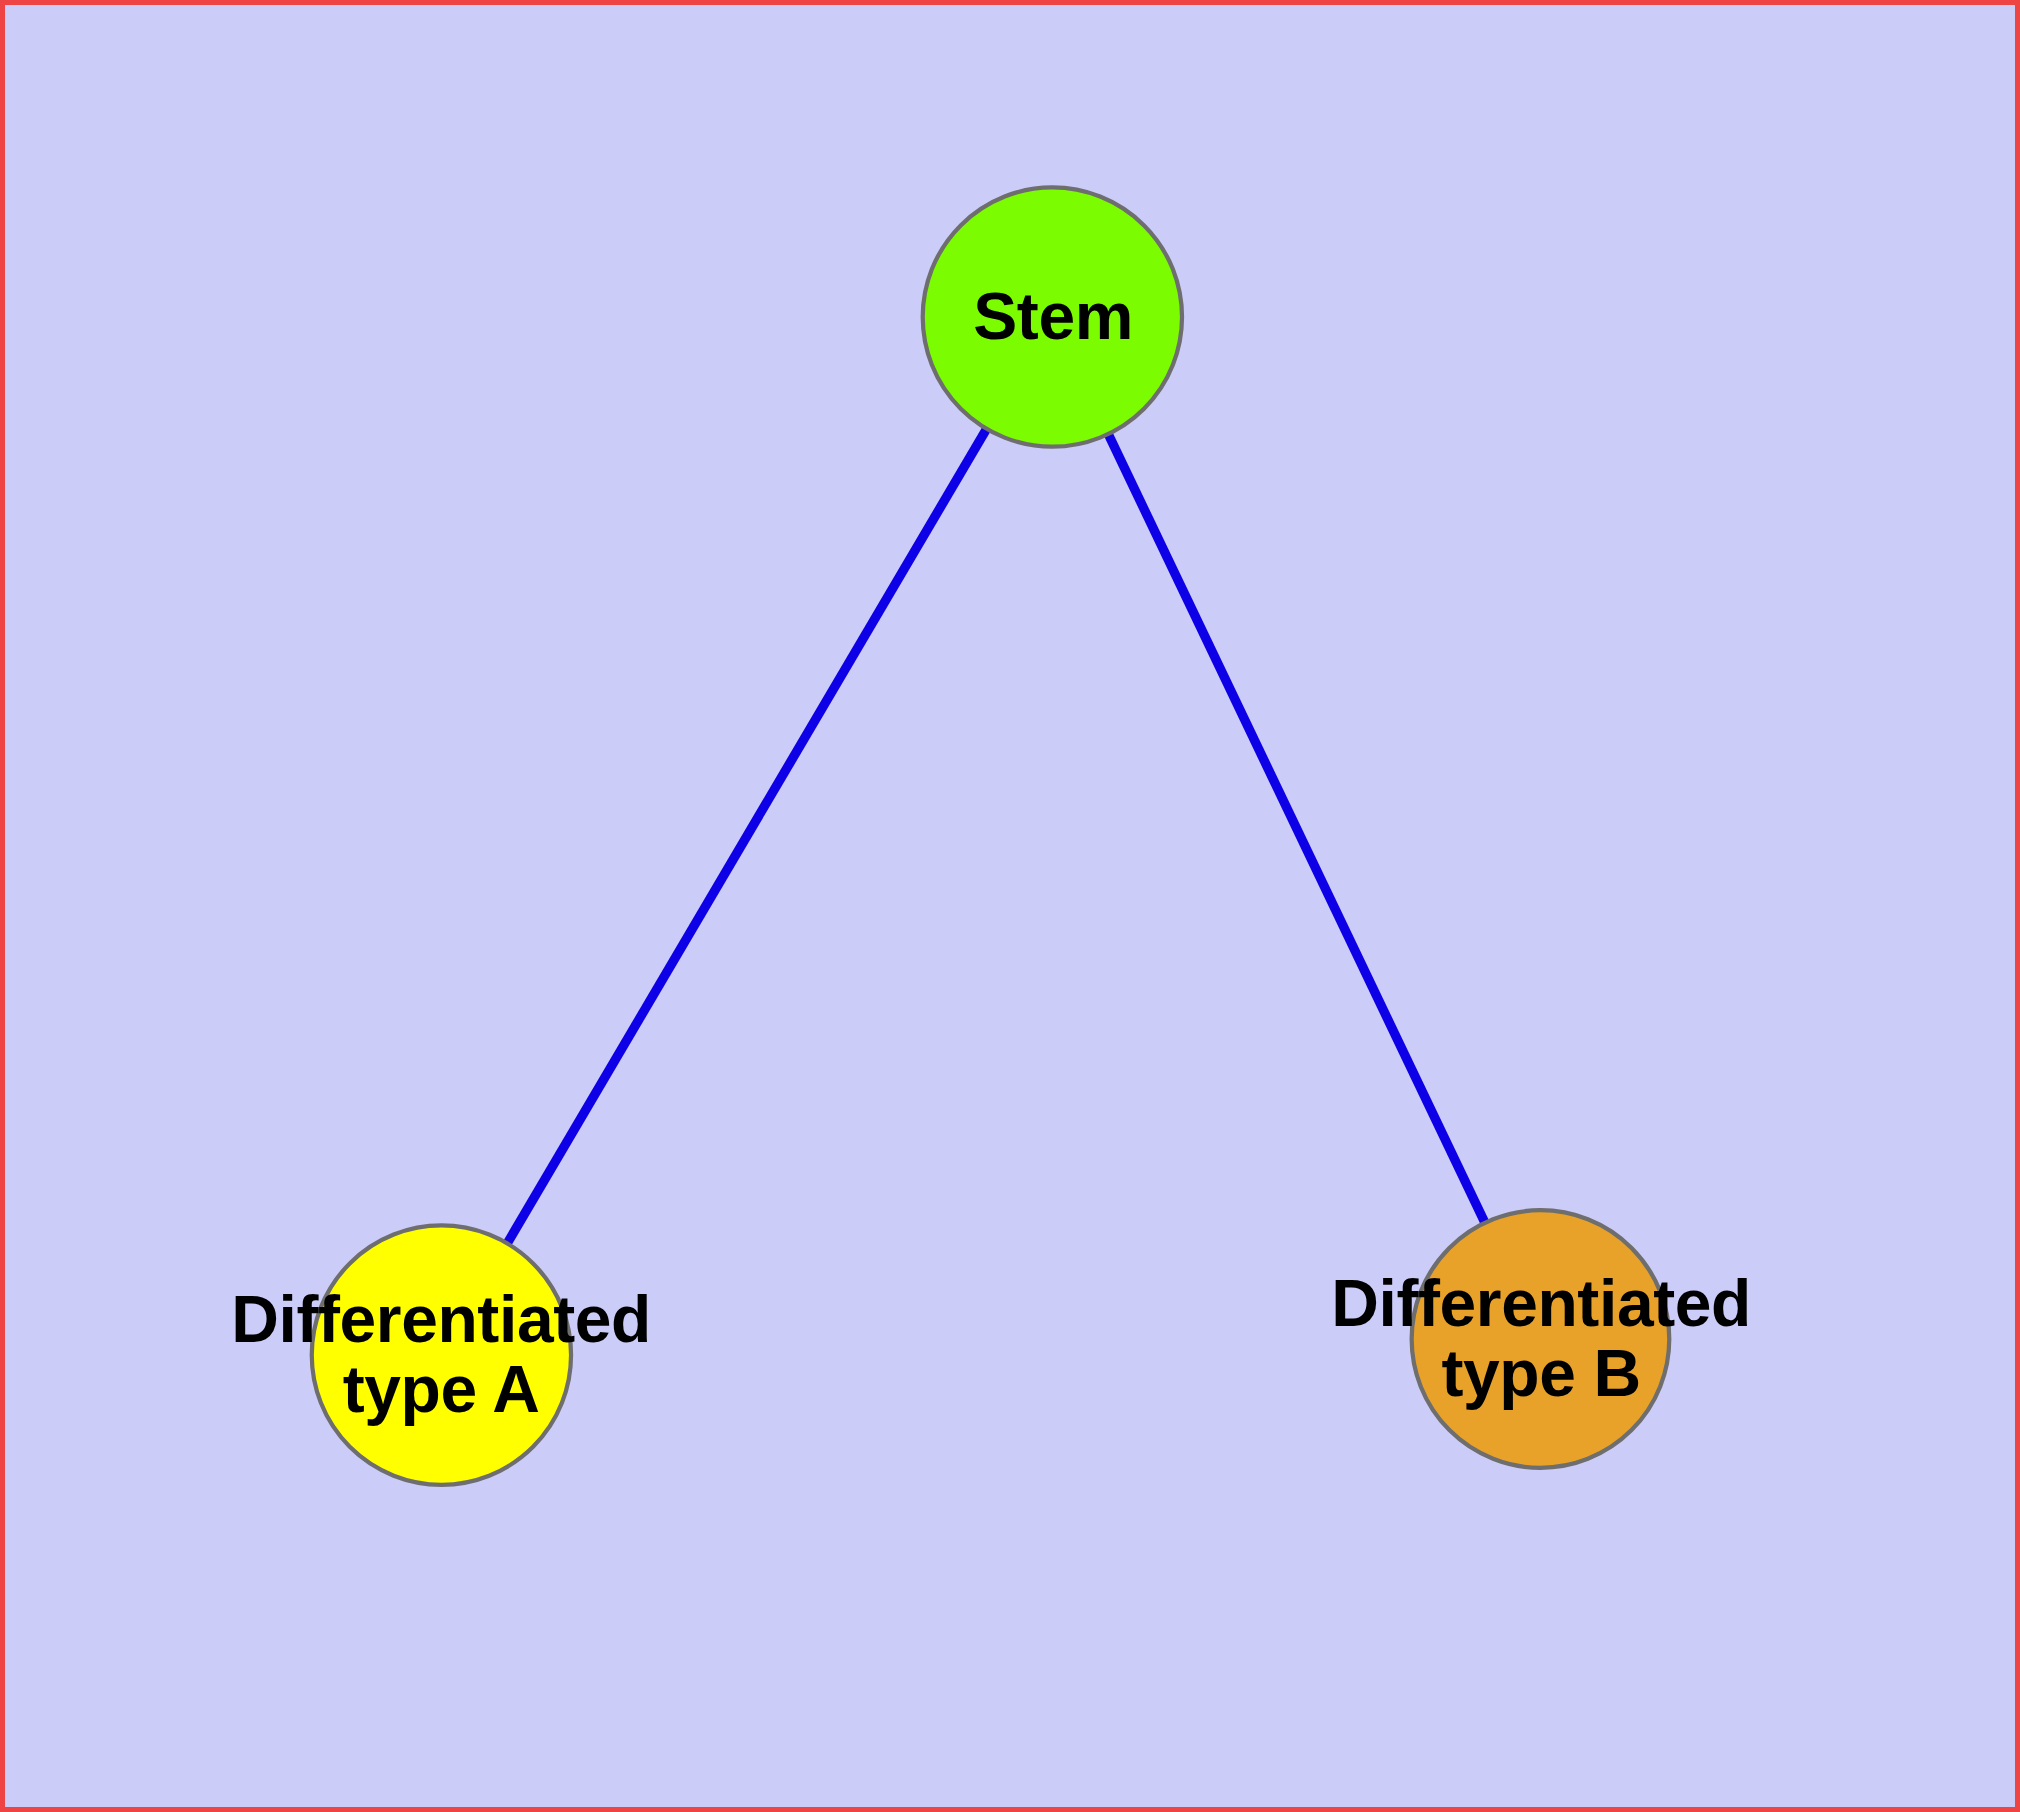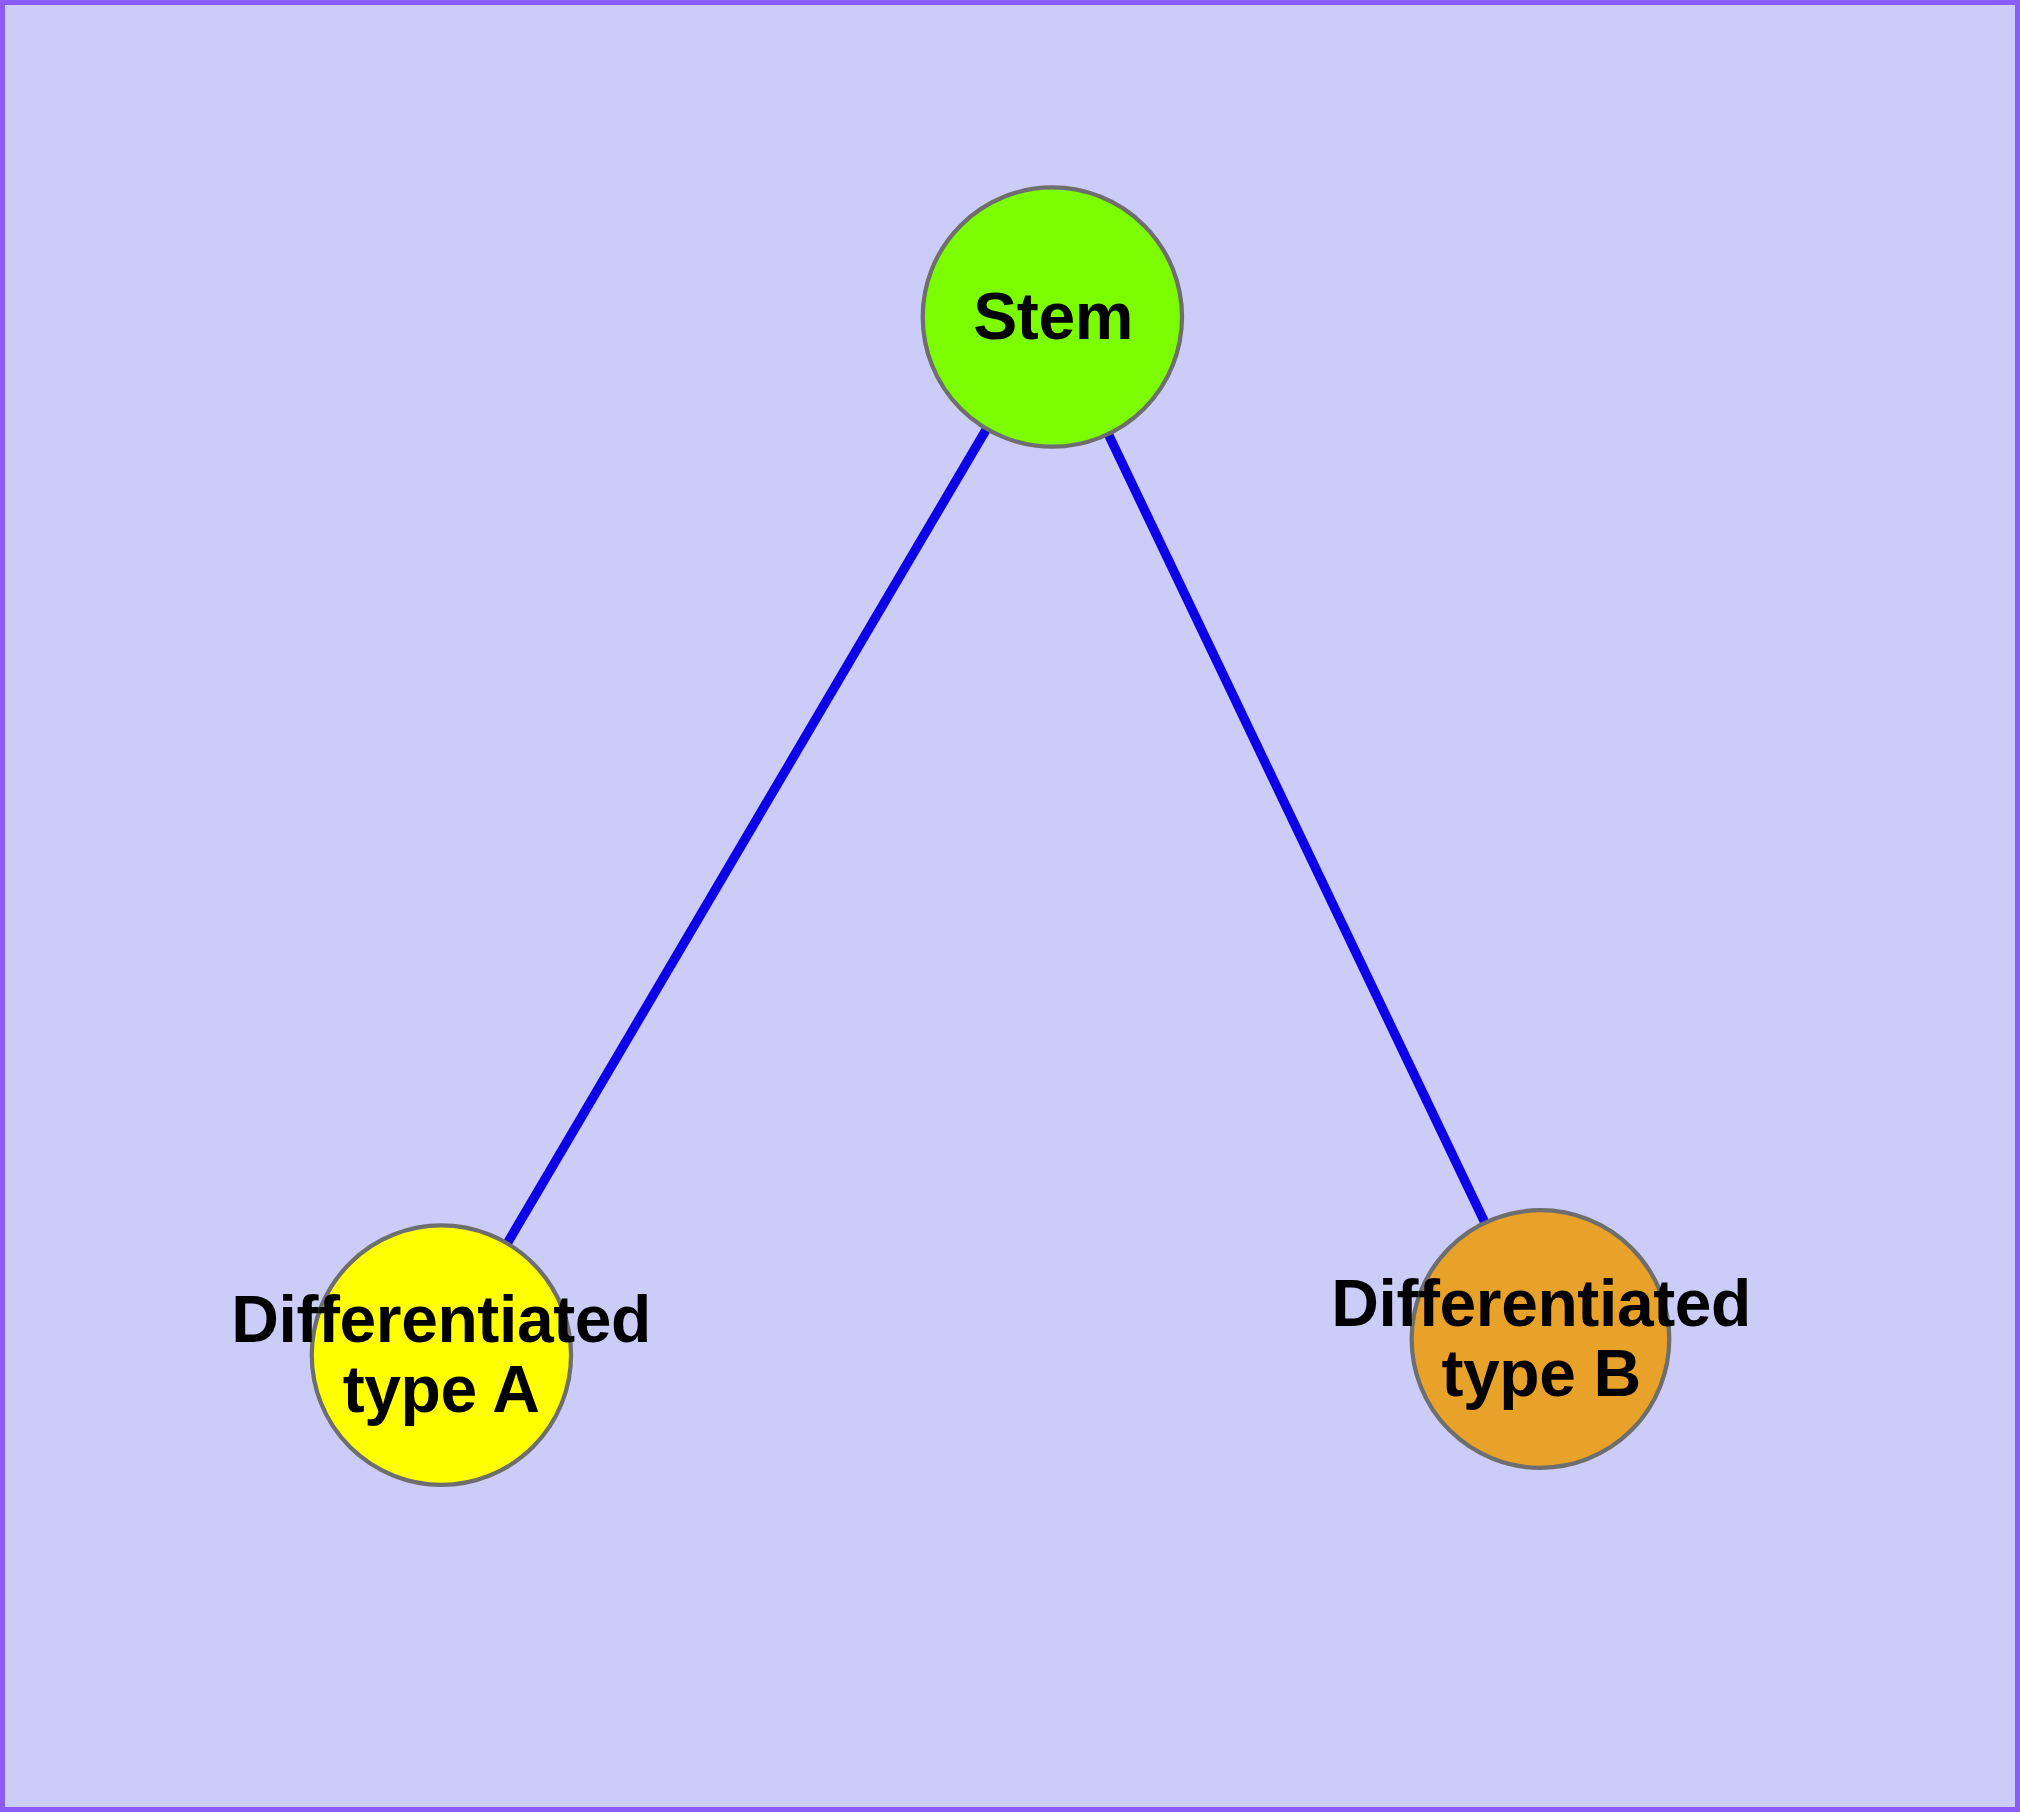--- a/index.html
+++ b/index.html
@@ -4,21 +4,21 @@
 <style>
   html, body {
     margin: 0;
     padding: 0;
     background: #ffffff;
   }
   #canvas {
     position: relative;
     width: 2021px;
     height: 1812px;
-    background: #8b5cf6;
+    background: #ef4444;
     overflow: hidden;
     font-family: "Liberation Sans", "DejaVu Sans", sans-serif;
   }
   #plot-area {
     position: absolute;
     left: 5.1px;
     top: 5.1px;
     width: 2010px;
     height: 1802px;
     background: #ccccf9;

